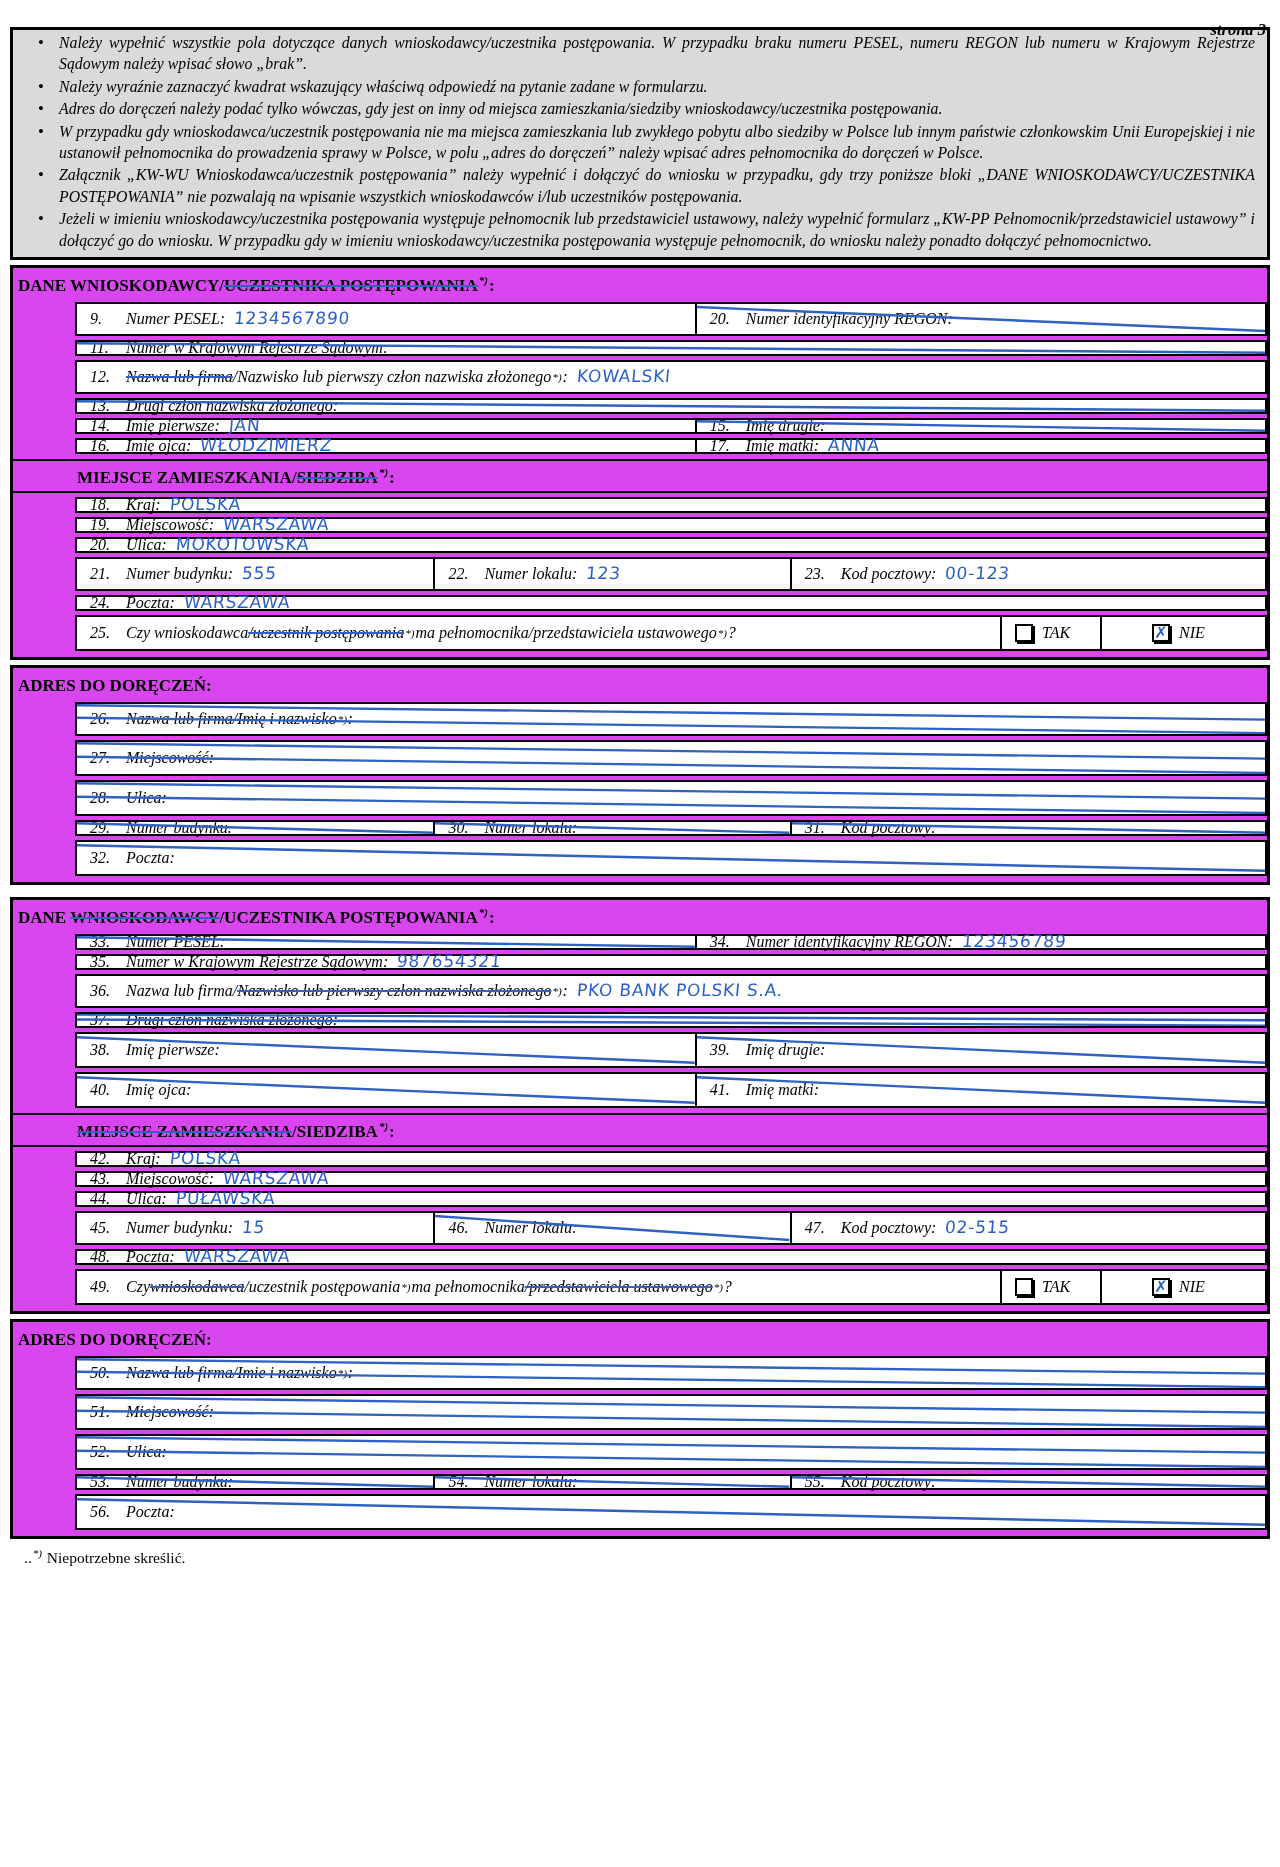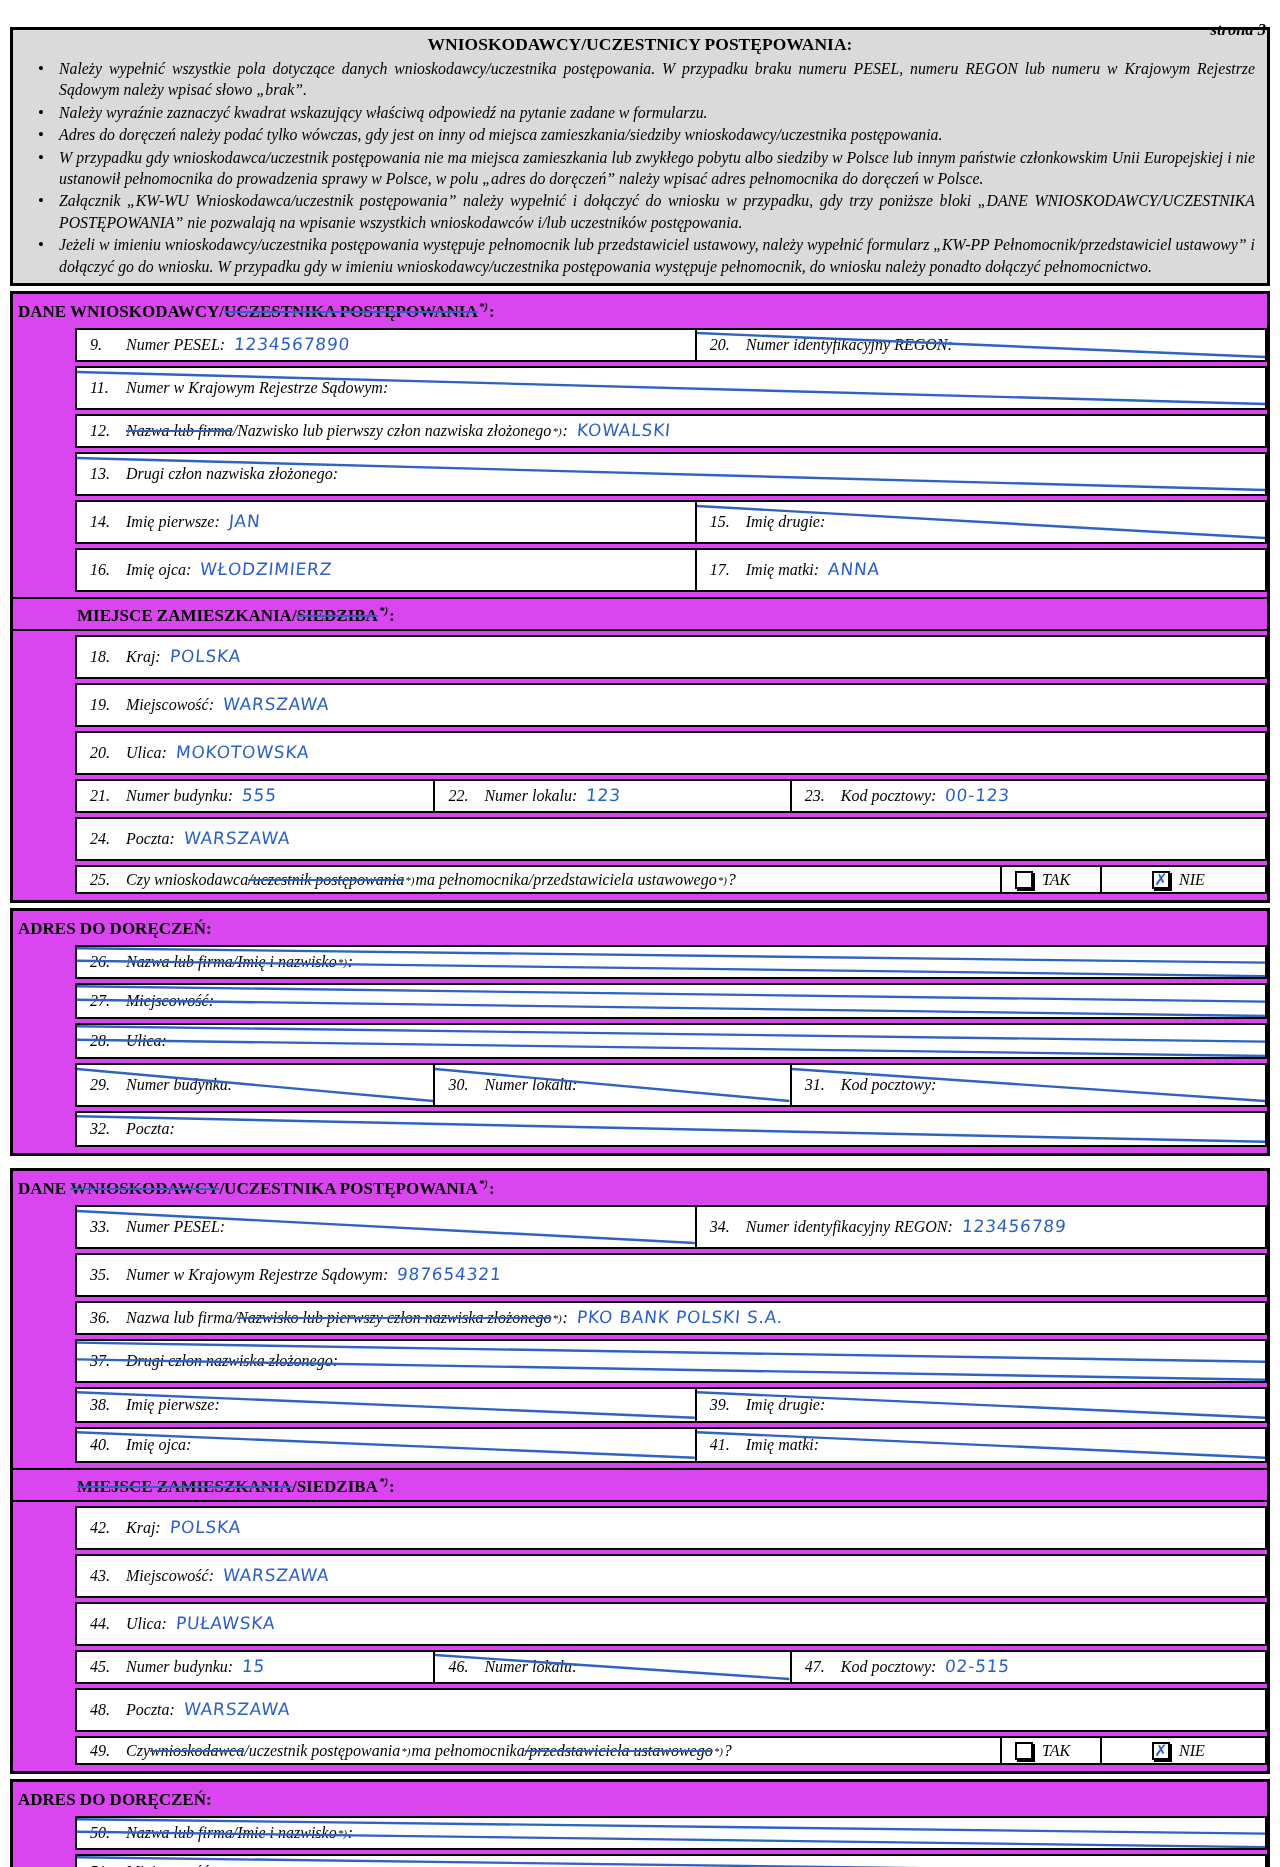--- a/index.html
+++ b/index.html
@@ -12,22 +12,22 @@
   .instructions li{display:flex;font-style:italic;font-size:15.8px;line-height:21.4px;text-align:justify;padding-bottom:1px;}
   .dot{flex:0 0 36px;text-align:center;font-size:17px;font-style:normal;}
   .btxt{flex:1;padding-right:2px;}
   .block{border:3px solid #000;background:#d946ef;margin:0 10px;box-sizing:border-box;}
   .gap5{height:5px}.gap12{height:12px}
   .block-header{font-weight:bold;font-size:17px;padding:8px 6px 2px 5px;}
   .rows{padding:0 0 6px 62px;}
   .band{font-weight:bold;font-size:17px;margin:5px 0 0 -62px;padding:7px 0 3px 64px;
         border-top:2px solid #000;border-bottom:2px solid #000;}
   .row{display:flex;background:#fff;border:2px solid #000;margin-top:4px;position:relative;
-       align-items:center;height:44px;box-sizing:border-box;}
-  .row.sm{height:36px}.row.med{height:34px}.row.tall{height:34px}.row.q{height:29px}
+       align-items:center;height:16px;box-sizing:border-box;}
+  .row.sm{height:36px}.row.med{height:34px}.row.tall{height:34px}.row.q{height:36px}
   .cell{display:flex;align-items:center;padding-left:13px;height:100%;position:relative;
         box-sizing:border-box;min-width:0;overflow:visible;}
   .grow{flex:1}
   .c52{flex:0 0 52%}
   .c30{flex:0 0 30%}
   .bl{border-left:2px solid #000;}
   .ctak{flex:0 0 100px}
   .cnie{flex:0 0 165px;padding-left:50px;}
   .num{font-style:italic;font-size:16px;flex:0 0 36px;}
   .lbl{font-style:italic;font-size:16px;white-space:nowrap;}
@@ -42,21 +42,20 @@
       font-family:"DejaVu Sans",sans-serif;font-weight:bold;font-size:16px;color:var(--ink,#2b5fc8);line-height:1;}
   .optl{font-style:italic;font-size:16px;margin-left:9px;}
   .footnote{margin:10px 0 0 24px;font-size:15.5px;}
 </style>
 </head>
 <body>
 
 <div class="strona">strona 3</div>
 
 <div class="instructions">
-  <div class="instr-title">WNIOSKODAWCY/UCZESTNICY POSTĘPOWANIA:</div>
   <ul>
     <li>
         <span class="dot">•</span>
         <span class="btxt">Należy wypełnić wszystkie pola dotyczące danych wnioskodawcy/uczestnika postępowania. W przypadku braku numeru PESEL, numeru REGON lub numeru w Krajowym Rejestrze Sądowym należy wpisać słowo „brak”.</span>
       </li>
     <li>
         <span class="dot">•</span>
         <span class="btxt">Należy wyraźnie zaznaczyć kwadrat wskazujący właściwą odpowiedź na pytanie zadane w formularzu.</span>
       </li>
     <li>

